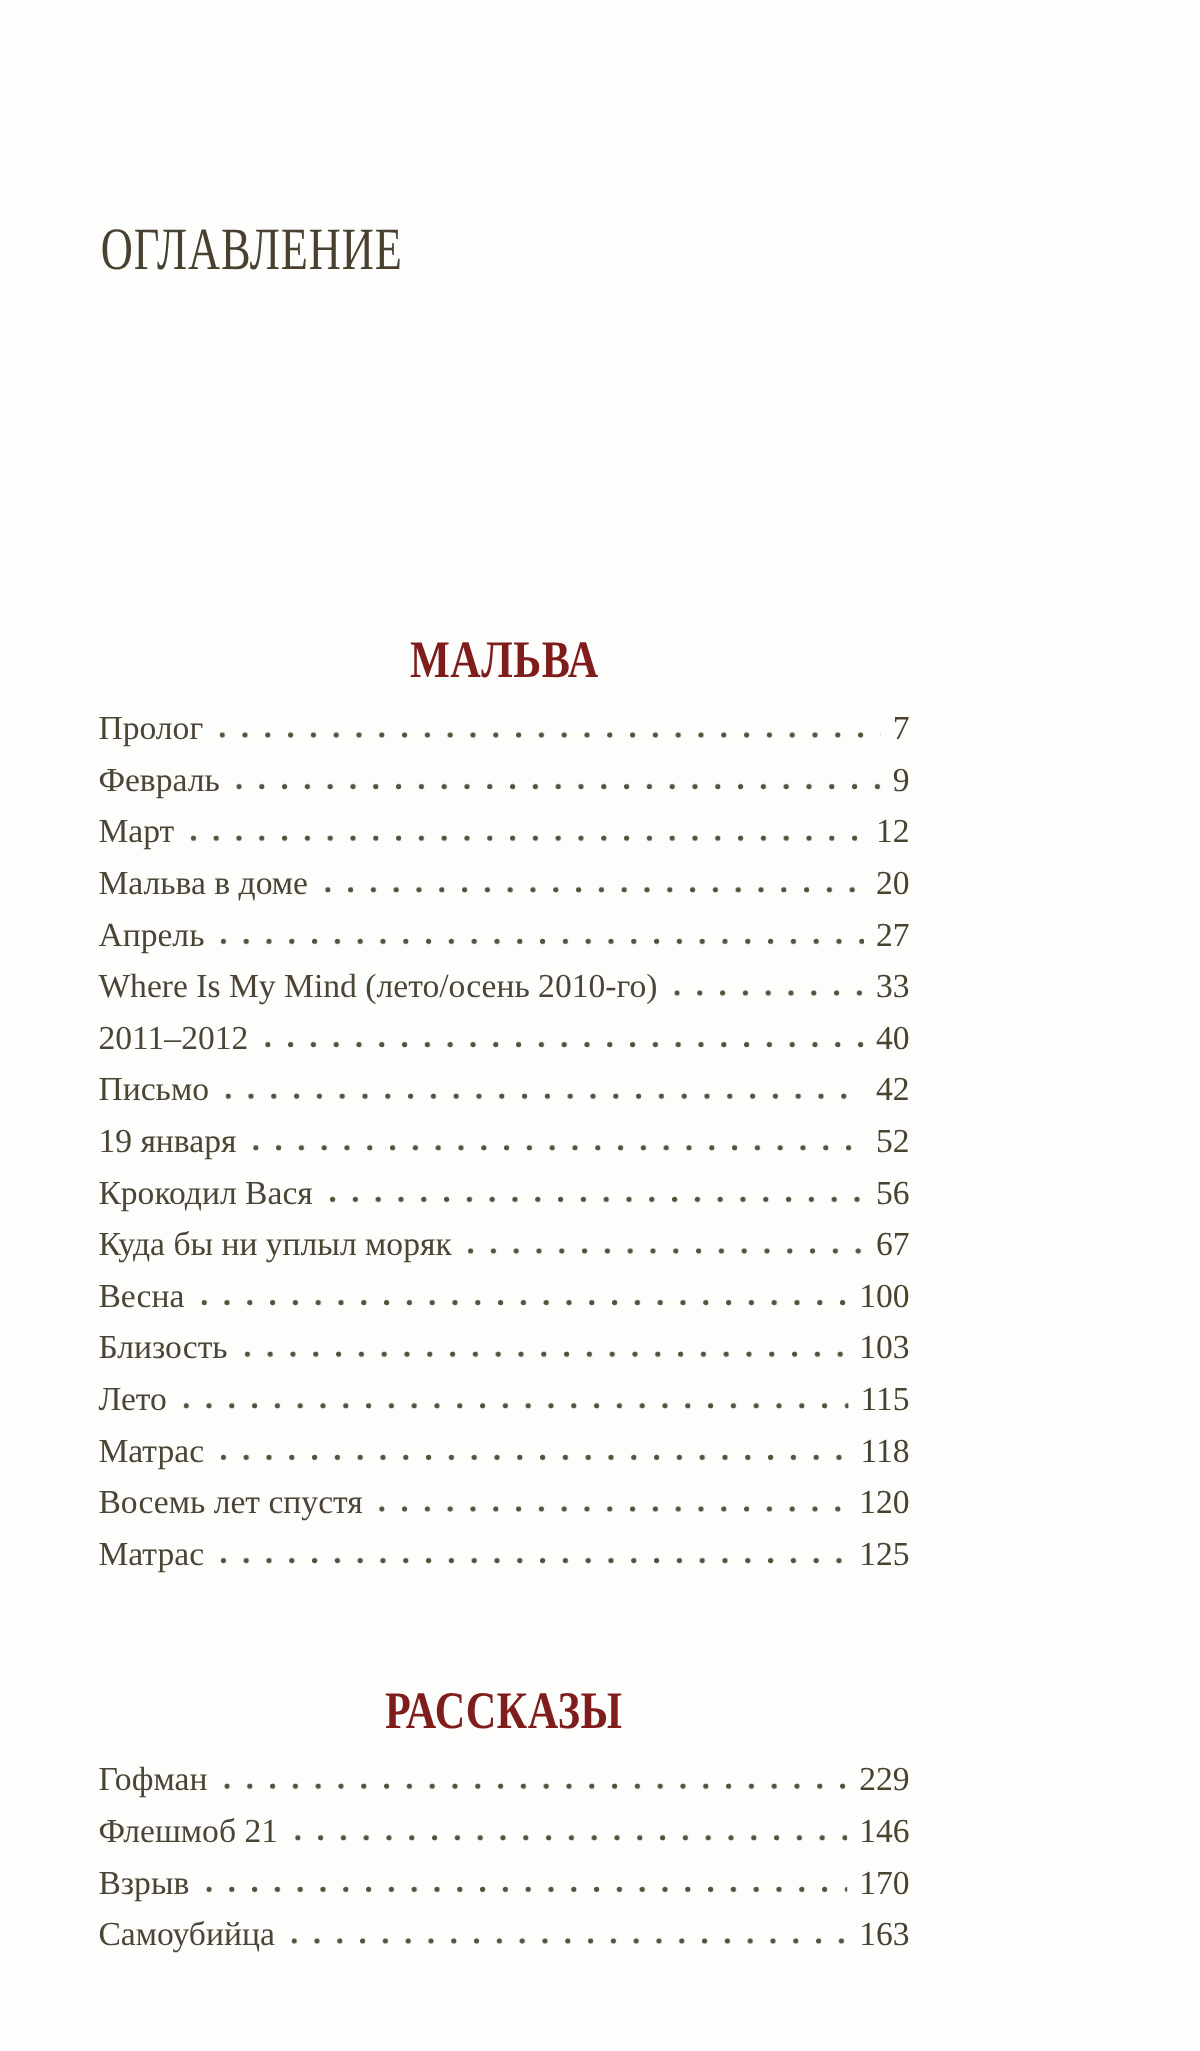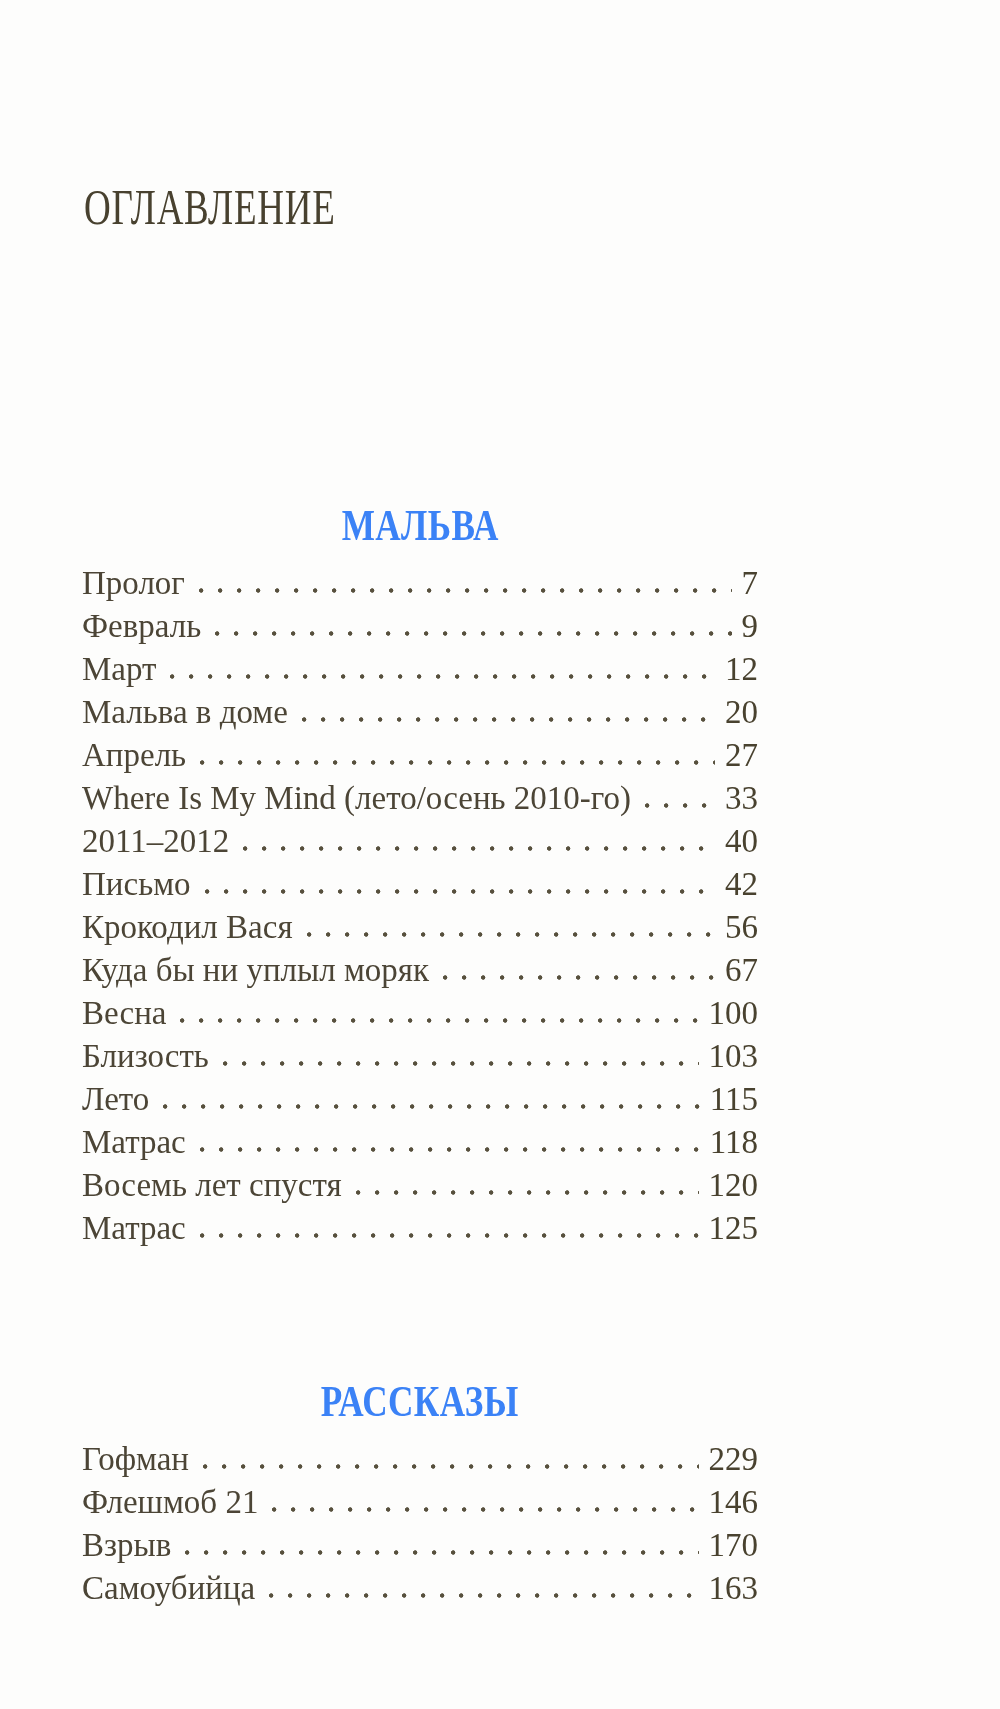--- a/index.html
+++ b/index.html
@@ -45,36 +45,37 @@
     left: 0;
     width: 100%;
   }
   .toc-section.section-0 { top: 504px; }
   .toc-section.section-1 { top: 1380px; }
   .section-heading {
     text-align: center;
     font-size: 44px;
     line-height: 1;
     font-weight: bold;
-    color: #3b82f6;
+    color: #7f1d1d;
     letter-spacing: 0.5px;
+    margin-top: 24px;
   }
   .section-heading .heading-inner {
     display: inline-block;
     transform: scaleX(0.8);
     transform-origin: center;
     white-space: nowrap;
   }
   .section-list {
     margin-top: 14px;
   }
   .toc-row {
     display: flex;
     align-items: baseline;
-    font-size: 33px;
+    font-size: 28px;
     line-height: 43px;
     height: 43px;
     white-space: nowrap;
   }
   .toc-title {
     flex: 0 0 auto;
     color: #4c4536;
   }
   .toc-dots {
     flex: 1 1 auto;
@@ -144,20 +145,25 @@
     <span class="toc-dots"></span>
     <span class="toc-page">40</span>
   </div>
 
   <div class="toc-row">
     <span class="toc-title">Письмо</span>
     <span class="toc-dots"></span>
     <span class="toc-page">42</span>
   </div>
 
+  <div class="toc-row">
+    <span class="toc-title">19 января</span>
+    <span class="toc-dots"></span>
+    <span class="toc-page">52</span>
+  </div>
 
   <div class="toc-row">
     <span class="toc-title">Крокодил Вася</span>
     <span class="toc-dots"></span>
     <span class="toc-page">56</span>
   </div>
 
   <div class="toc-row">
     <span class="toc-title">Куда бы ни уплыл моряк</span>
     <span class="toc-dots"></span>

